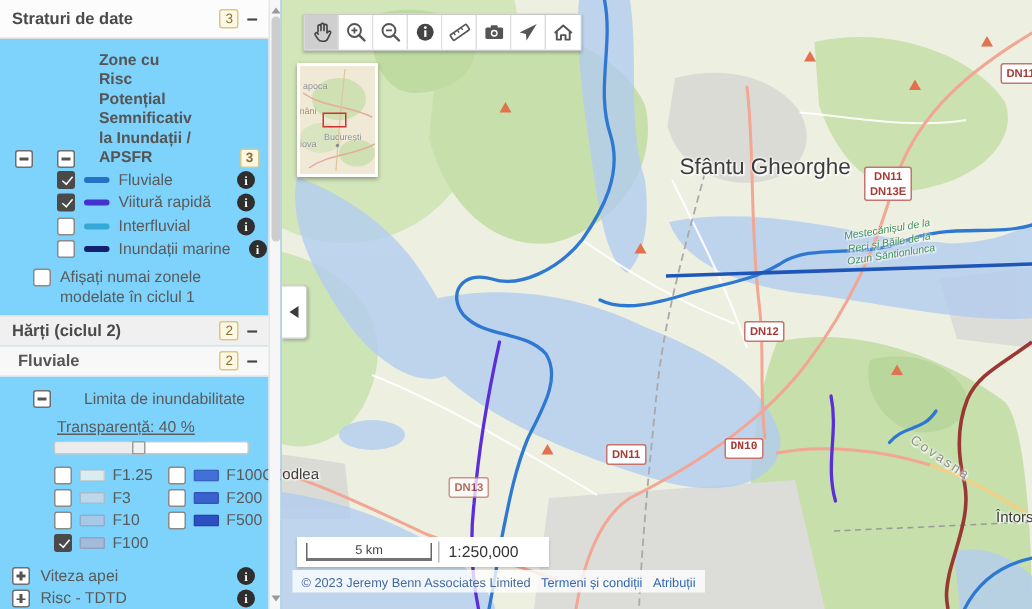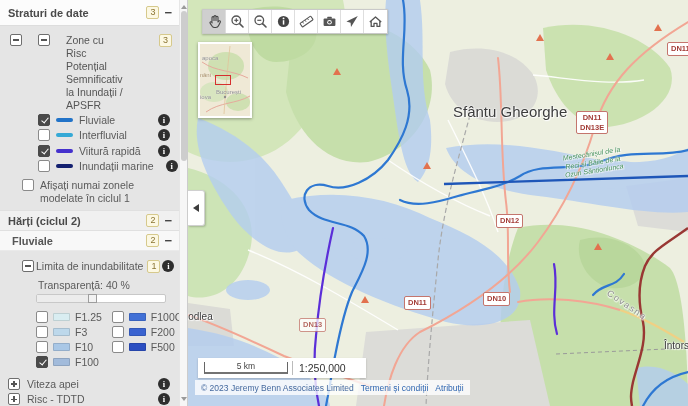--- a/index.html
+++ b/index.html
@@ -1,49 +1,49 @@
 <!DOCTYPE html>
 <html><head>
 <meta charset="utf-8">
 <style>
   * { box-sizing: border-box; margin: 0; padding: 0; }
   body { font-family: "Liberation Sans", sans-serif; background: #fff; }
   .app { position: relative; width: 688px; height: 406px; overflow: hidden; background: #fff; font-family: "Liberation Sans", sans-serif; }
 
   
-  .sidebar { position: absolute; left: 0; top: 0; width: 188px; height: 406px; background: #e5e5e5; border-right: 1px solid #ccc; overflow: hidden; }
+  .sidebar { position: absolute; left: 0; top: 0; width: 188px; height: 406px; background: #7dd3fc; border-right: 1px solid #ccc; overflow: hidden; }
   .sb-content { position: absolute; left: 0; top: 0; width: 180px; }
   .sb-header { display: flex; align-items: center; gap: 5px; height: 26px; padding: 0 8px 0 8px; background: #fcfcfc; border-bottom: 1px solid #ddd; }
   .sb-header .t { font-size: 11px; font-weight: bold; color: #4a4a4a; }
   .spacer { flex: 1; }
   .hmin { color: #444; font-weight: bold; font-size: 13px; line-height: 10px; cursor: pointer; }
   .hmin::before { content: "\2212"; }
   .badge { background: #fcf8e3; border: 1px solid #d6c98c; color: #8a7433; font-size: 9px; line-height: 11px; height: 13px; padding: 0 3px; border-radius: 2px; flex: none; }
   .exp { width: 12px; height: 12px; border: 1.5px solid #6e6e6e; border-radius: 2px; background: #fff; position: relative; flex: none; cursor: pointer; }
   .exp::before { content: ""; position: absolute; left: 2px; right: 2px; top: 50%; height: 1.5px; margin-top: -0.75px; background: #555; }
   .exp.plus::after { content: ""; position: absolute; top: 2px; bottom: 2px; left: 50%; width: 1.5px; margin-left: -0.75px; background: #555; }
   .cb { width: 12px; height: 12px; border: 1px solid #8a8a8a; border-radius: 2px; background: #fff; position: relative; flex: none; cursor: pointer; }
   .cb.checked { background: #4a4a4a; border-color: #4a4a4a; }
   .cb.checked::after { content: ""; position: absolute; left: 3.5px; top: 1px; width: 3px; height: 6px; border: solid #fff; border-width: 0 1.8px 1.8px 0; transform: rotate(40deg); }
   .info { width: 12px; height: 12px; border-radius: 50%; background: #2e2e2e; color: #fff; display: flex; align-items: center; justify-content: center; font: bold 8.5px "Liberation Serif", serif; flex: none; cursor: pointer; }
   .info::before { content: "i"; }
-  .tree-row { display: flex; gap: 16px; padding: 8px 8px 0 10px; align-items: flex-start; }
+  .tree-row { display: flex; gap: 16px; padding: 8px 8px 0 10px; align-items: flex-end; font-weight: bold; }
   .tree-label { font-size: 10.5px; color: #555; line-height: 13px; width: 106px; }
   .layer-row { display: flex; align-items: center; gap: 6px; padding: 0 10px 0 38px; height: 15.5px; }
   .lbl { font-size: 10.5px; color: #5a5a5a; white-space: nowrap; }
   .sw-line { width: 17px; height: 4px; border-radius: 2px; flex: none; }
   .sw-fill { width: 17px; height: 8px; border-radius: 1px; flex: none; }
   .filter-row { display: flex; gap: 6px; align-items: flex-start; padding: 5px 8px 0 22px; height: 32px; }
   .filter-row .lbl { white-space: normal; line-height: 12.5px; width: 126px; }
   .sec-header { display: flex; align-items: center; gap: 5px; height: 21px; padding: 0 8px; background: #f0f0f0; border-top: 1px solid #e0e0e0; border-bottom: 1px solid #e0e0e0; margin-top: 4px; }
   .sec-header .t { font-size: 11px; font-weight: bold; color: #4a4a4a; }
   .sub-header { display: flex; align-items: center; gap: 5px; height: 20px; padding: 0 8px 0 12px; background: #f8f8f8; border-bottom: 1px solid #eaeaea; }
   .sub-header .t { font-size: 11px; font-weight: bold; color: #555; }
-  .limita-row { display: flex; align-items: center; gap: 2px; padding: 8px 10px 0 22px; height: 22px; }
-  .transp-label { font-size: 10.5px; color: #5a5a5a; padding: 6px 0 0 38px; }
+  .limita-row { display: flex; align-items: center; gap: 22px; padding: 8px 10px 0 22px; height: 22px; }
+  .transp-label { font-size: 10.5px; color: #5a5a5a; padding: 6px 0 0 38px; text-decoration: underline; }
   .slider { position: relative; height: 9px; border: 1px solid #c8c8c8; background: #fff; border-radius: 2px; width: 130px; margin: 3px 0 0 36px; cursor: pointer; }
   .slider .fill { position: absolute; left: 0; top: 0; bottom: 0; background: #ececec; }
   .slider .thumb { position: absolute; top: -1px; width: 9px; height: 9px; background: #f2f2f2; border: 1px solid #9d9d9d; }
   .legend { display: flex; padding: 6px 0 0 36px; }
   .legend .col { display: flex; flex-direction: column; }
   .legend .col + .col { margin-left: 10px; }
   .leg-row { display: flex; align-items: center; gap: 5px; height: 15px; }
   .leg-row .sw-fill { border: 1px solid rgba(0,0,0,0.12); }
   .sections { padding-top: 7px; }
   .section-row { display: flex; align-items: center; gap: 7px; padding: 0 10px 0 8px; height: 15.5px; }
@@ -112,30 +112,30 @@
       </div>
 
       <div class="layer-row">
         <span class="cb checked"></span>
         <span class="sw-line" style="background: rgb(34, 115, 200);"></span>
         <span class="lbl">Fluviale</span>
         <span class="spacer"></span>
         <span class="info"></span>
       </div>
       <div class="layer-row">
+        <span class="cb checked"></span>
+        <span class="sw-line" style="background: rgb(69, 49, 205);"></span>
+        <span class="lbl">Viitură rapidă</span>
+        <span class="spacer"></span>
+        <span class="info"></span>
+      </div>
+      <div class="layer-row">
         <span class="cb"></span>
         <span class="sw-line" style="background: rgb(53, 169, 214);"></span>
         <span class="lbl">Interfluvial</span>
-        <span class="spacer"></span>
-        <span class="info"></span>
-      </div>
-      <div class="layer-row">
-        <span class="cb checked"></span>
-        <span class="sw-line" style="background: rgb(69, 49, 205);"></span>
-        <span class="lbl">Viitură rapidă</span>
         <span class="spacer"></span>
         <span class="info"></span>
       </div>
       <div class="layer-row">
         <span class="cb"></span>
         <span class="sw-line" style="background: rgb(19, 32, 111);"></span>
         <span class="lbl">Inundații marine</span>
         <span class="spacer"></span>
         <span class="info"></span>
       </div>
@@ -326,21 +326,21 @@
     <div class="maplabel county" style="left:416px; top:300px;">Covasna</div>
     <div class="maplabel small-town" style="left:476px; top:340px;">Întorsura</div>
     <div class="maplabel protected" style="left:372px; top:150px;">Mestecănișul de la Reci și Băile de la Ozun Săntionlunca</div>
 
     <div class="shield" style="left:479px; top:42px;">DN11</div>
     <div class="shield" style="left:388px; top:111px;">
       <div>DN11</div>
       <div>DN13E</div>
     </div>
     <div class="shield" style="left:308px; top:214px;">DN12</div>
-    <div class="shield" style="left:295px; top:292px;">DN10</div>
+    <div class="shield" style="left:295px; top:292px;font-family:Liberation Mono, monospace;">DN10</div>
     <div class="shield" style="left:216px; top:296px;">DN11</div>
     <div class="shield" style="left:111px; top:318px; opacity:0.75;">DN13</div>
 
     <div class="toolbar">
       <div class="tool active">
         <svg width="15" height="15" viewBox="0 0 15 15">
           <path d="M5 7.2 V3.6 a1 1 0 0 1 2 0 V6.4 M7 6.4 V2.6 a1 1 0 0 1 2 0 V6.4 M9 6.4 V3.2 a1 1 0 0 1 2 0 V8 M11 8 l1-1.1 a0.9 0.9 0 0 1 1.4 1 l-1.9 3.8 a3 3 0 0 1-2.7 1.8 H7.6 a3 3 0 0 1-2.4-1.2 L3.2 9.4 a0.95 0.95 0 0 1 1.5-1.2 l0.5 0.6" fill="none" stroke="#444" stroke-width="1.1" stroke-linecap="round" stroke-linejoin="round"></path>
         </svg>
       </div>
       <div class="tool">

